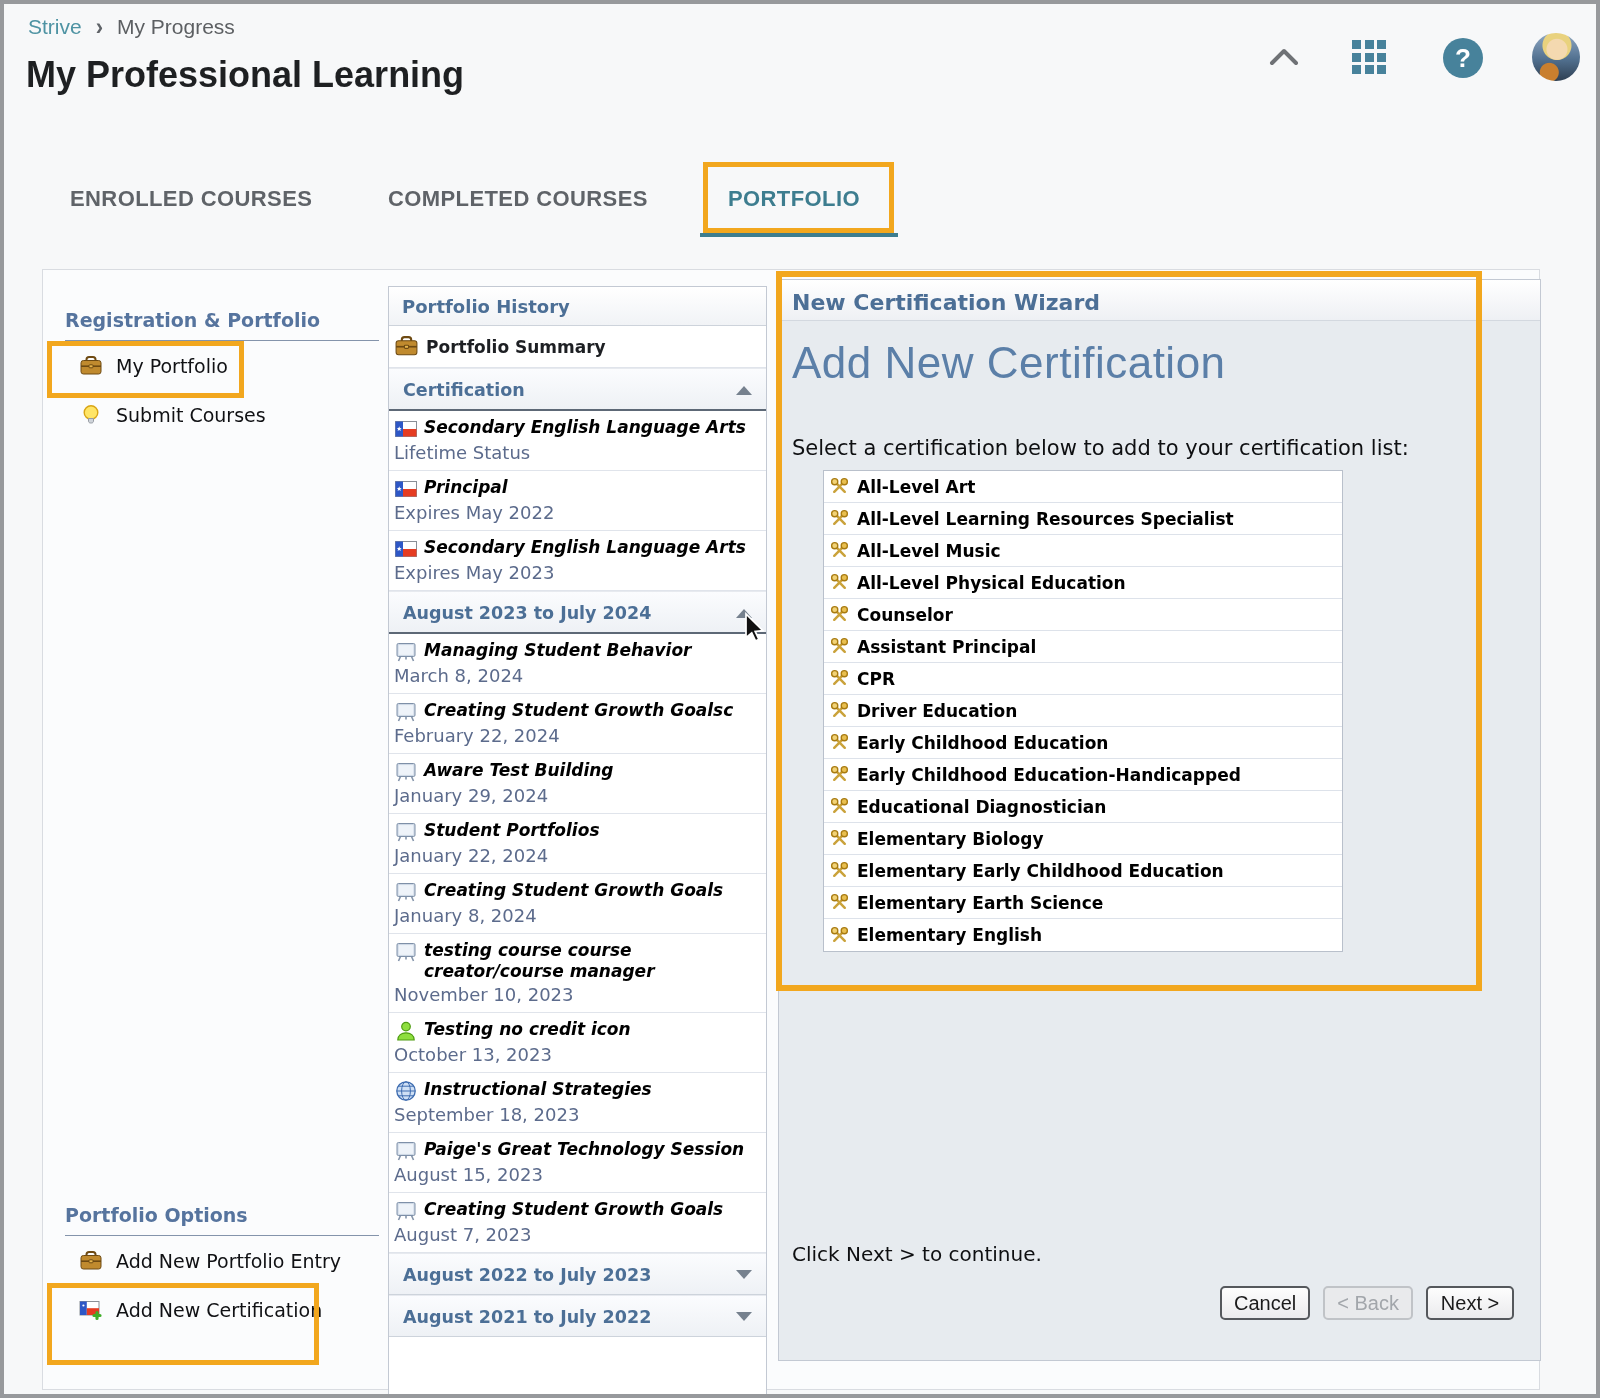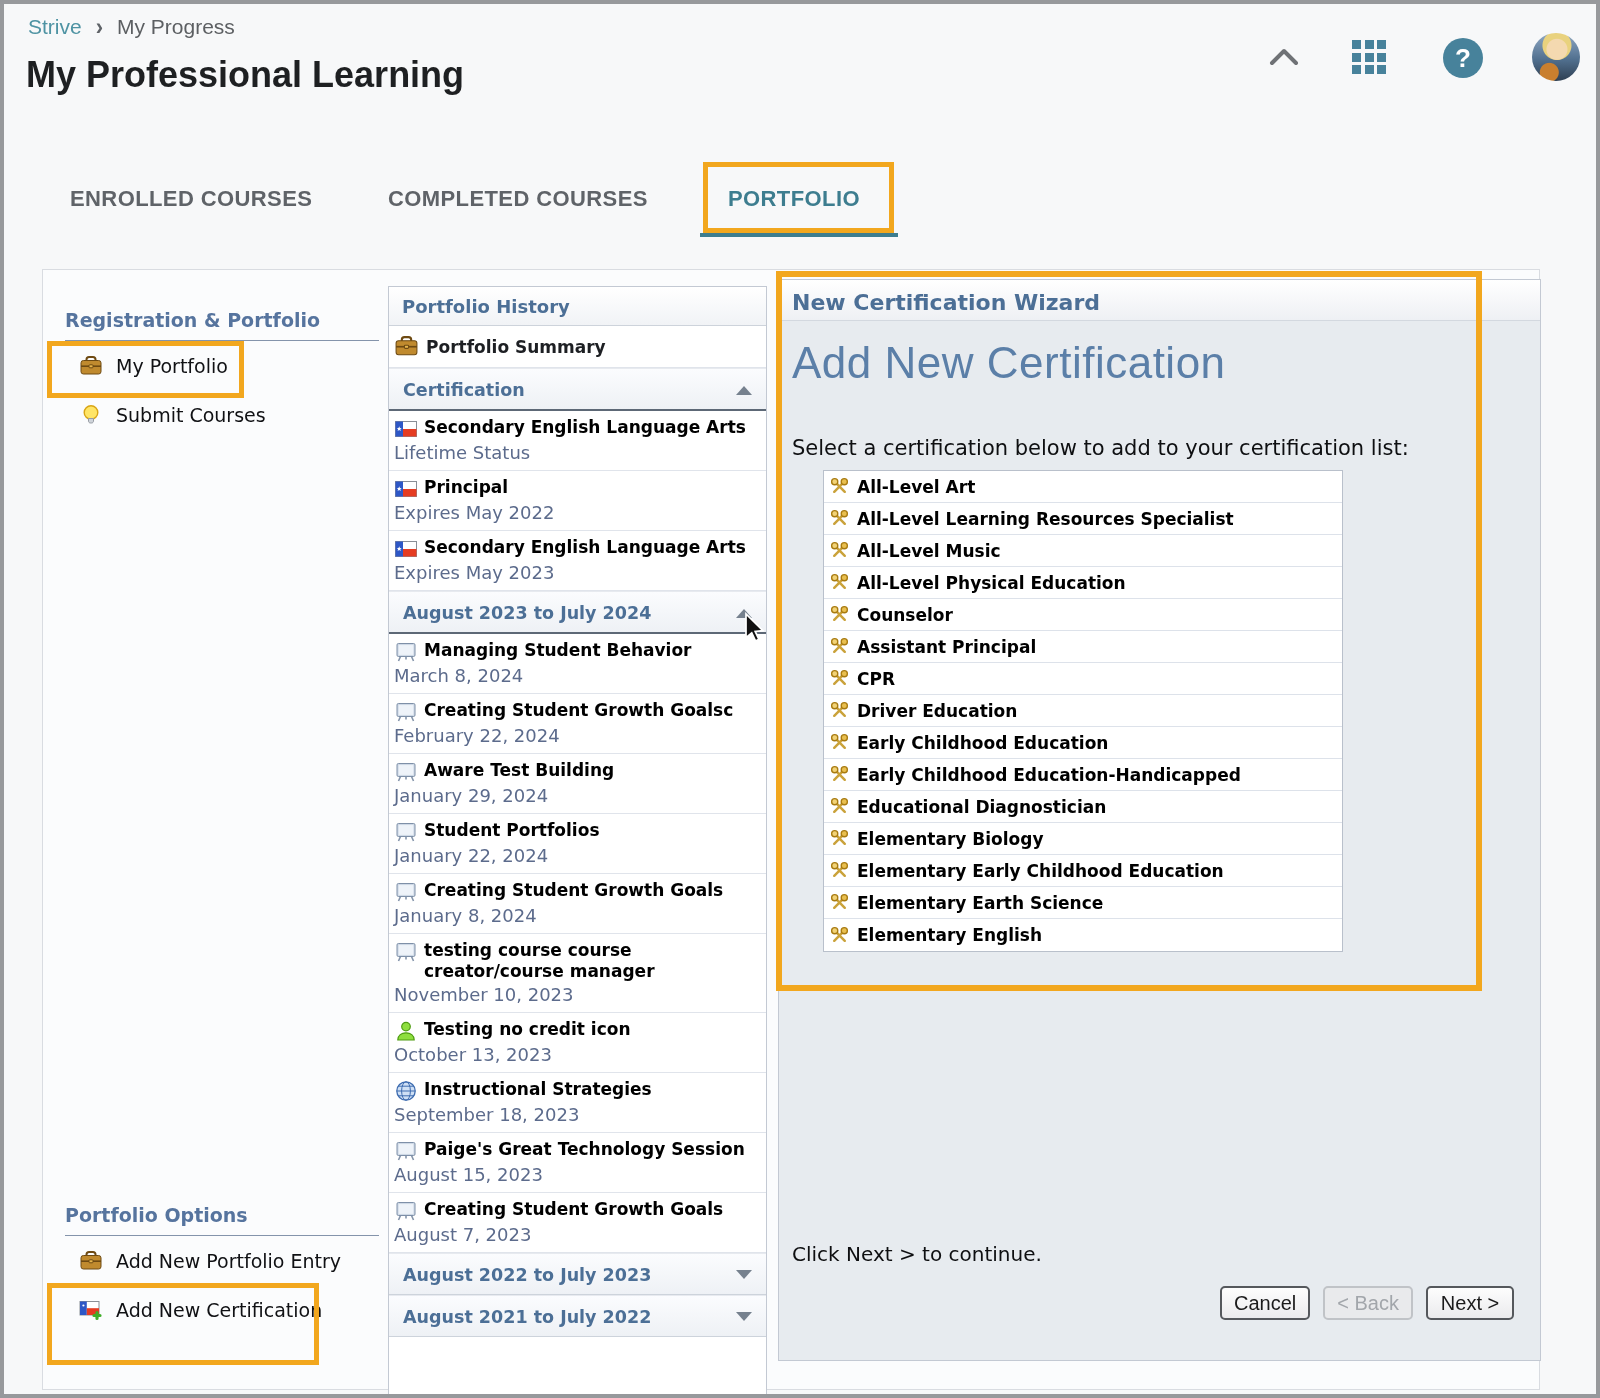--- a/index.html
+++ b/index.html
@@ -54,21 +54,21 @@
   .history-panel { position:absolute; left:345px; top:16px; width:379px; height:1144px; background:#fff; border:1px solid #c3c9d3; overflow:hidden; }
   .panel-title { height:39px; padding:9px 0 0 13px; background:linear-gradient(#ffffff,#f1f3f6); border-bottom:1px solid #cdd3db; color:#4c6f96; font-size:18px; font-weight:bold; }
   .summary-row { display:flex; align-items:center; gap:7px; padding:8px 6px 8px 5px; border-bottom:1px solid #e0e4eb; font-size:17px; font-weight:bold; cursor:pointer; }
   .summary-row .icn { width:25px; height:25px; }
   .sec-header { display:flex; justify-content:space-between; align-items:center; padding:11px 14px 9px 14px; background:linear-gradient(#fbfcfe,#eef1f5); color:#4c6f96; font-size:17.5px; font-weight:bold; border-top:1px solid #e7eaef; cursor:pointer; }
   .sec-header.expanded { border-bottom:2px solid #5d6876; }
   .sec-header.collapsed { border-bottom:1px solid #cdd3db; }
   .tri-up { width:0; height:0; border-left:8px solid transparent; border-right:8px solid transparent; border-bottom:9px solid #76818e; }
   .tri-down { width:0; height:0; border-left:8px solid transparent; border-right:8px solid transparent; border-top:9px solid #76818e; }
   .hist-item { padding:6px 6px 7px 5px; border-bottom:1px solid #e0e4eb; cursor:pointer; background:#fff; }
-  .hi-title { display:flex; gap:6px; align-items:flex-start; font-size:17px; font-weight:bold; color:#000; line-height:1.25; }
+  .hi-title { display:flex; gap:6px; align-items:flex-start; font-size:17px; font-weight:bold; color:#000; line-height:1.25;font-style:italic; }
   .hi-title .icn { width:24px; height:24px; margin-top:0; }
   .hi-sub { font-size:18px; color:#5c6b8c; margin-top:1px; }
 
   
   .wizard-panel { position:absolute; left:735px; top:9px; width:763px; height:1082px; background:#e7ebef; border:1px solid #c3c9d3; }
   .wiz-header { height:41px; padding:10px 0 0 13px; background:linear-gradient(#ffffff,#eef0f4); border-bottom:1px solid #d3d8df; color:#4c6f96; font-size:22px; font-weight:bold; }
   .wiz-title { position:absolute; left:13px; top:58px; font-family:"Liberation Sans",sans-serif; font-size:44px; color:#5b7fa8; letter-spacing:.5px; }
   .wiz-instruction { position:absolute; left:13px; top:156px; font-size:21px; color:#0e0f11; }
   .cert-list { position:absolute; left:13px; top:190px; width:520px; background:#fff; border:1px solid #b9c0cb;margin-left:31px; }
   .cert-row { height:32px; display:flex; align-items:center; gap:6px; padding-left:4px; border-bottom:1px solid #dde2ea; font-size:17px; font-weight:bold; color:#000; cursor:pointer; }

